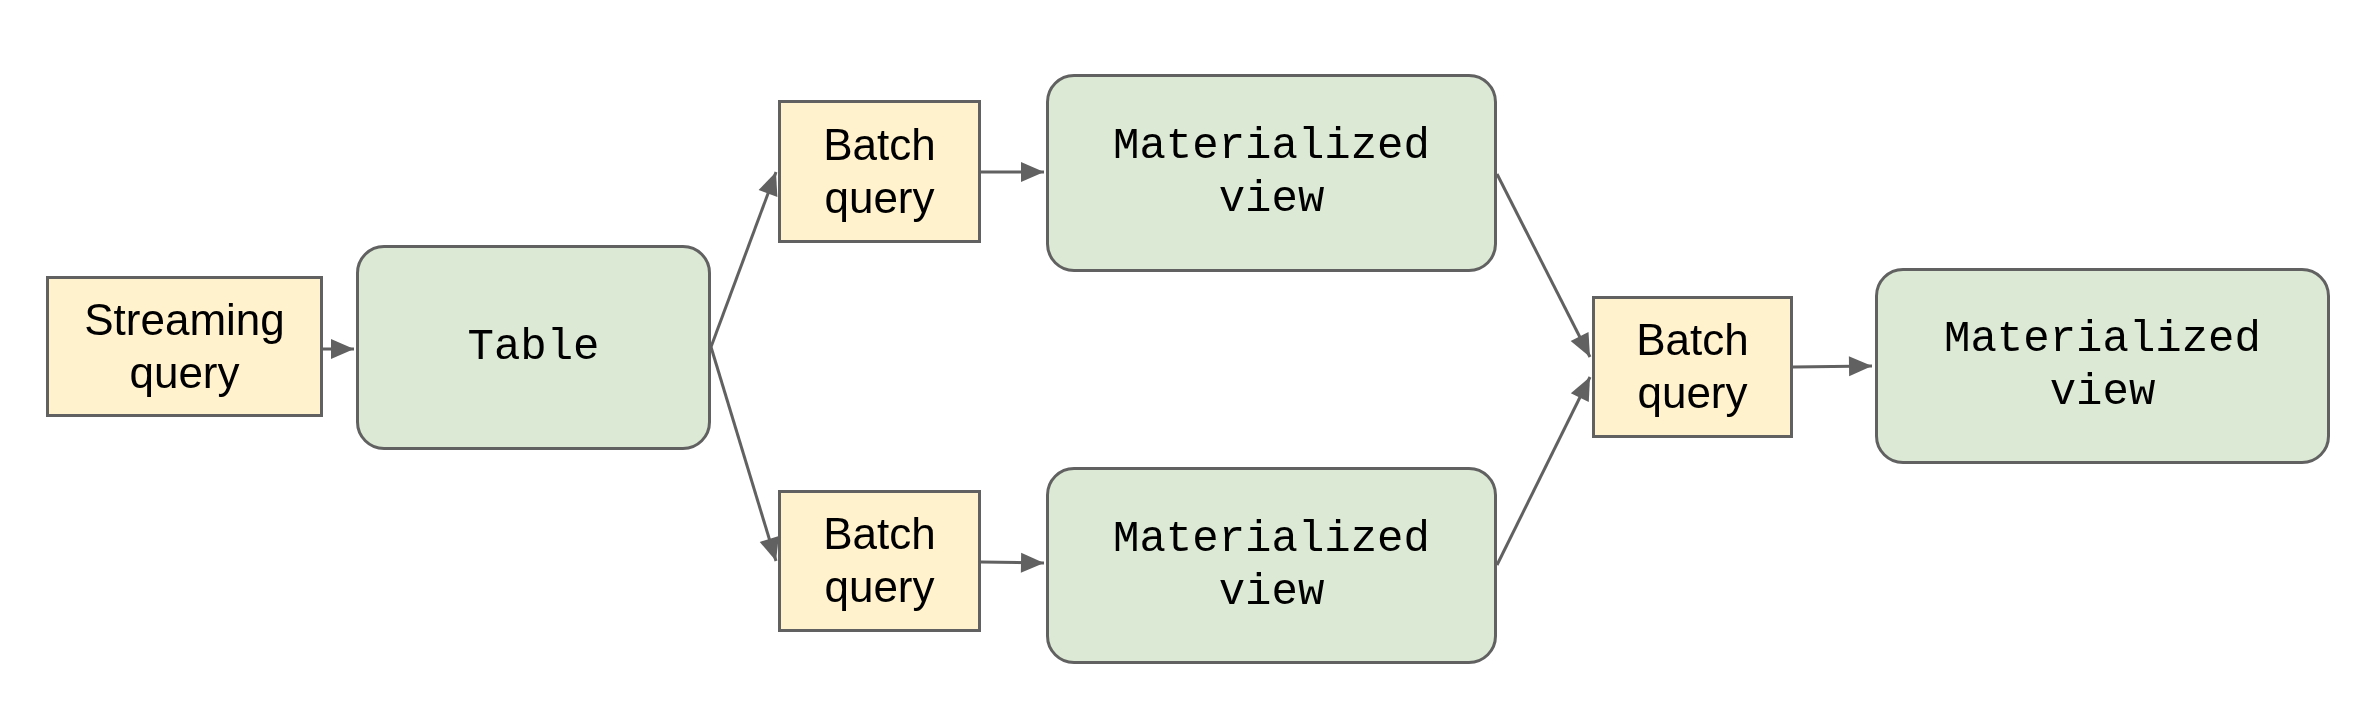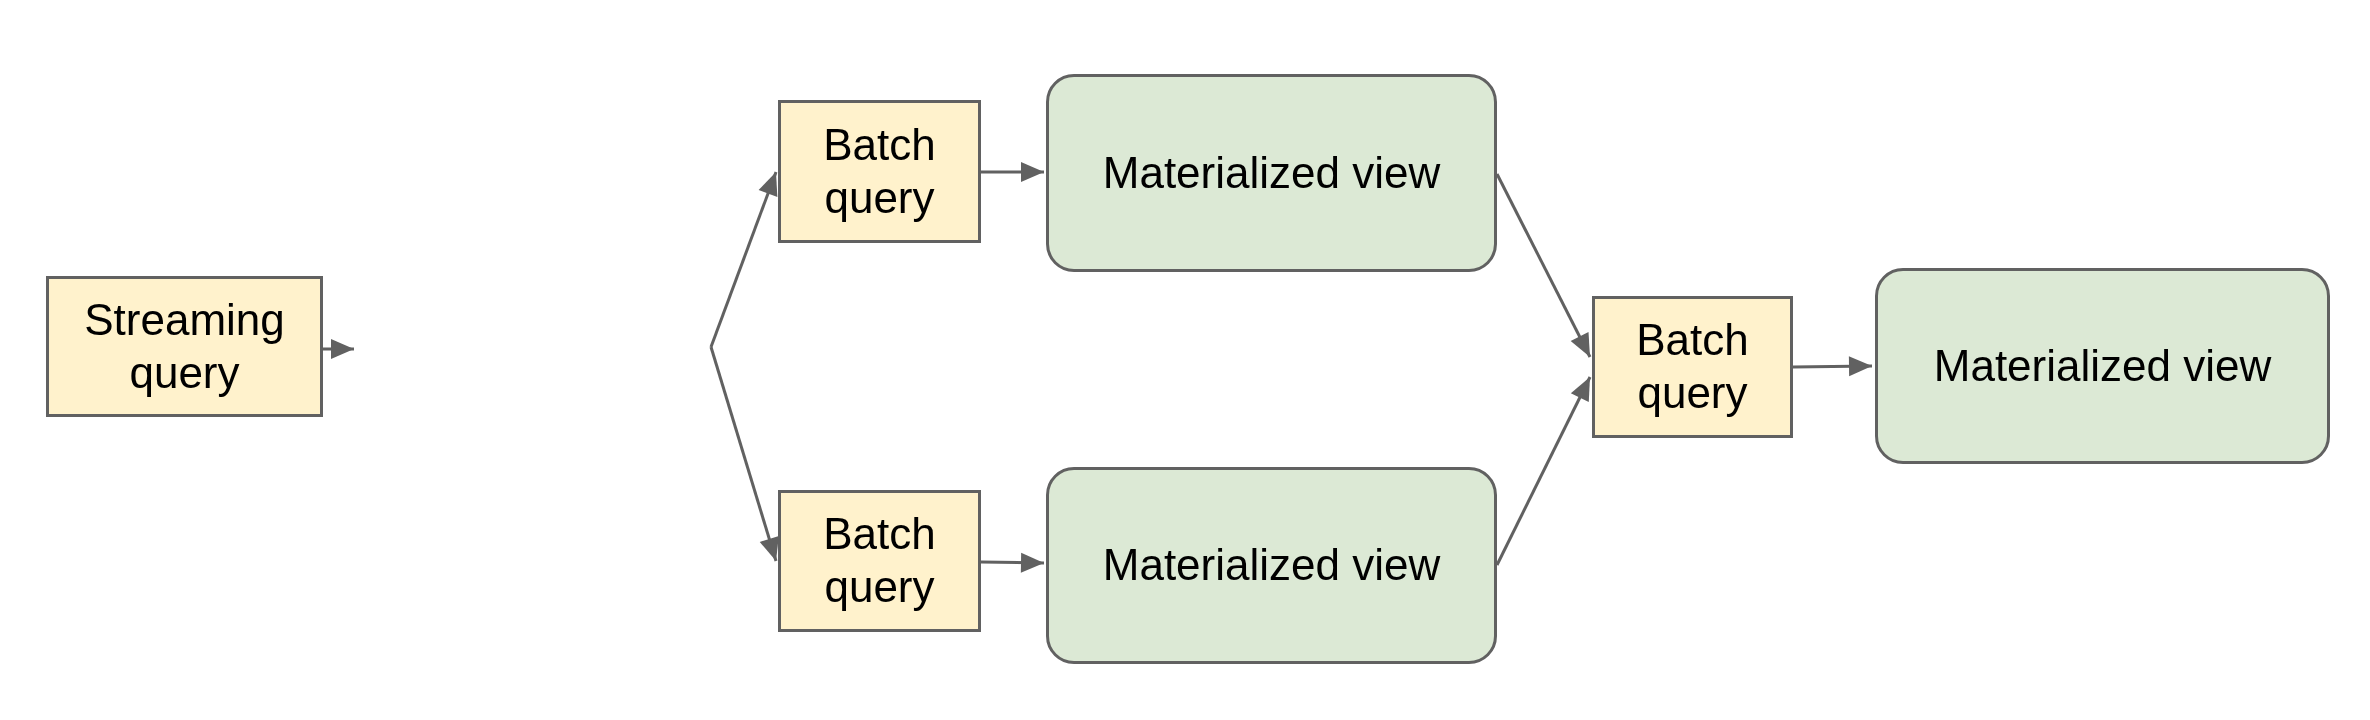--- a/index.html
+++ b/index.html
@@ -44,20 +44,21 @@
     display: block;
     padding: 0 8px;
   }
   .node.query {
     background: var(--query-fill, #fff2cc);
     border-radius: 0;
   }
   .node.entity {
     background: var(--entity-fill, #dce9d5);
     border-radius: 28px;
+    font-family: Liberation Mono, monospace;
   }
   
   #n-streaming-query     { left: 46px;   top: 276px; width: 277px; height: 141px; }
   #n-table               { left: 356px;  top: 245px; width: 355px; height: 205px; }
   #n-batch-query-top     { left: 778px;  top: 100px; width: 203px; height: 143px; }
   #n-matview-top         { left: 1046px; top: 74px;  width: 451px; height: 198px; }
   #n-batch-query-bottom  { left: 778px;  top: 490px; width: 203px; height: 142px; }
   #n-matview-bottom      { left: 1046px; top: 467px; width: 451px; height: 197px; }
   #n-batch-query-right   { left: 1592px; top: 296px; width: 201px; height: 142px; }
   #n-matview-right       { left: 1875px; top: 268px; width: 455px; height: 196px; }
@@ -80,20 +81,23 @@
     <line class="edge" x1="981" y1="562" x2="1044" y2="563" marker-end="url(#arrowhead)" stroke="#616161"></line>
     <line class="edge" x1="1497" y1="174" x2="1590" y2="357" marker-end="url(#arrowhead)" stroke="#616161"></line>
     <line class="edge" x1="1497" y1="565" x2="1590" y2="377" marker-end="url(#arrowhead)" stroke="#616161"></line>
     <line class="edge" x1="1793" y1="367" x2="1872" y2="366" marker-end="url(#arrowhead)" stroke="#616161"></line>
   </svg>
 
   <div id="n-streaming-query" class="node query">
     <span class="label">Streaming query</span>
   </div>
 
+  <div id="n-table" class="node entity">
+    <span class="label">Table</span>
+  </div>
 
   <div id="n-batch-query-top" class="node query">
     <span class="label">Batch query</span>
   </div>
 
   <div id="n-matview-top" class="node entity">
     <span class="label">Materialized view</span>
   </div>
 
   <div id="n-batch-query-bottom" class="node query">

